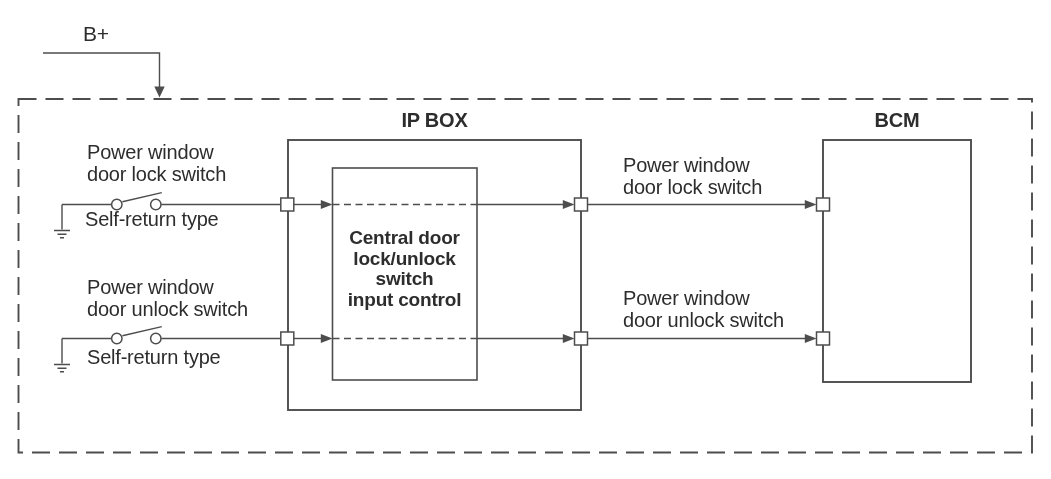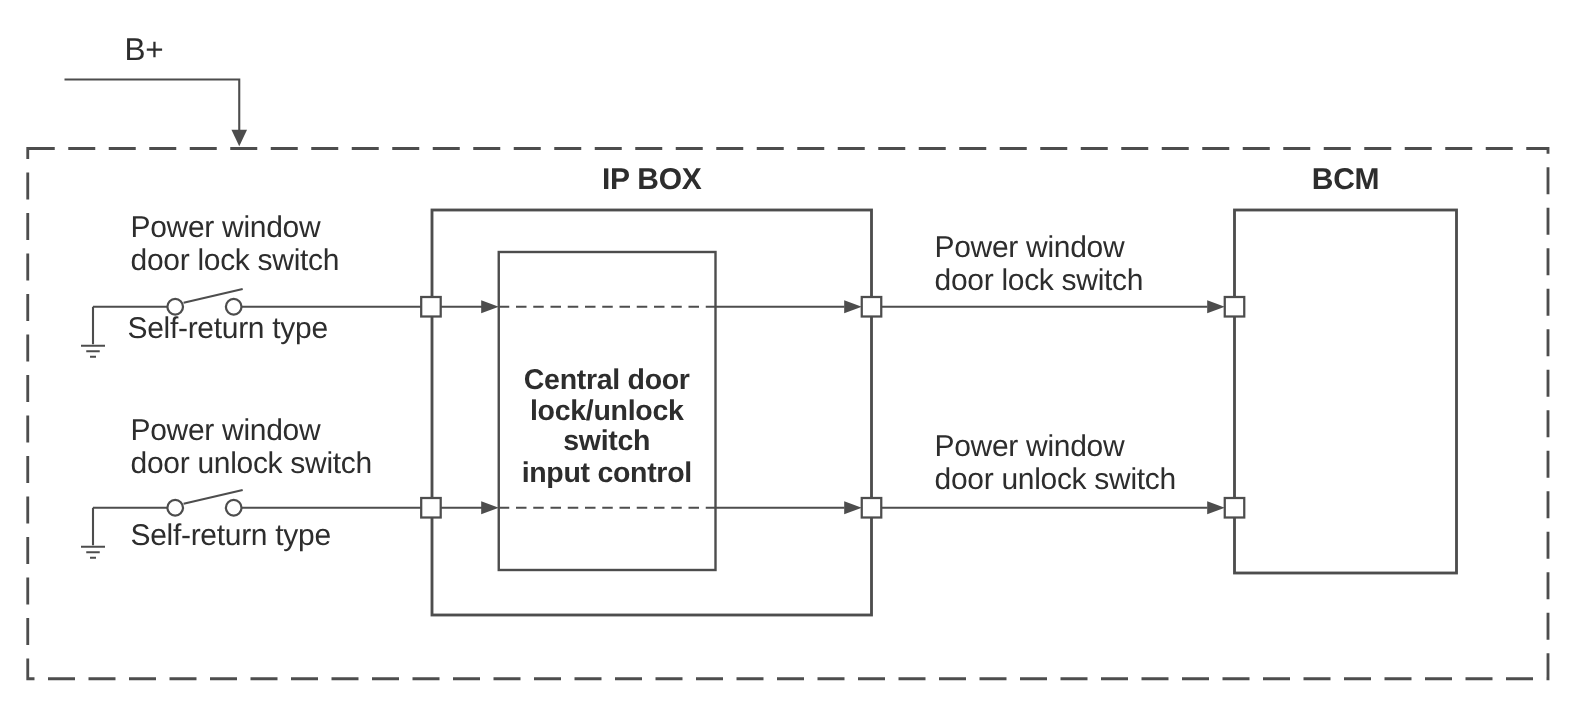--- a/index.html
+++ b/index.html
@@ -99,21 +99,21 @@
   <div class="lbl" style="left:87px; top:141px;">Power window
 door lock switch</div>
 
   <div class="lbl" style="left:85px; top:208px;">Self-return type</div>
 
   <div class="lbl" style="left:87px; top:276px;">Power window
 door unlock switch</div>
 
   <div class="lbl" style="left:87px; top:346px;">Self-return type</div>
 
-  <div class="lbl center" style="left:332px; top:244px; width:145px; font-size:19px; line-height:20.5px;">Central door
+  <div class="lbl center" style="left:332px; top:228px; width:145px; font-size:19px; line-height:20.5px;">Central door
 lock/unlock
 switch
 input control</div>
 
   <div class="lbl" style="left:623px; top:154px;">Power window
 door lock switch</div>
 
   <div class="lbl" style="left:623px; top:287px;">Power window
 door unlock switch</div>
 

